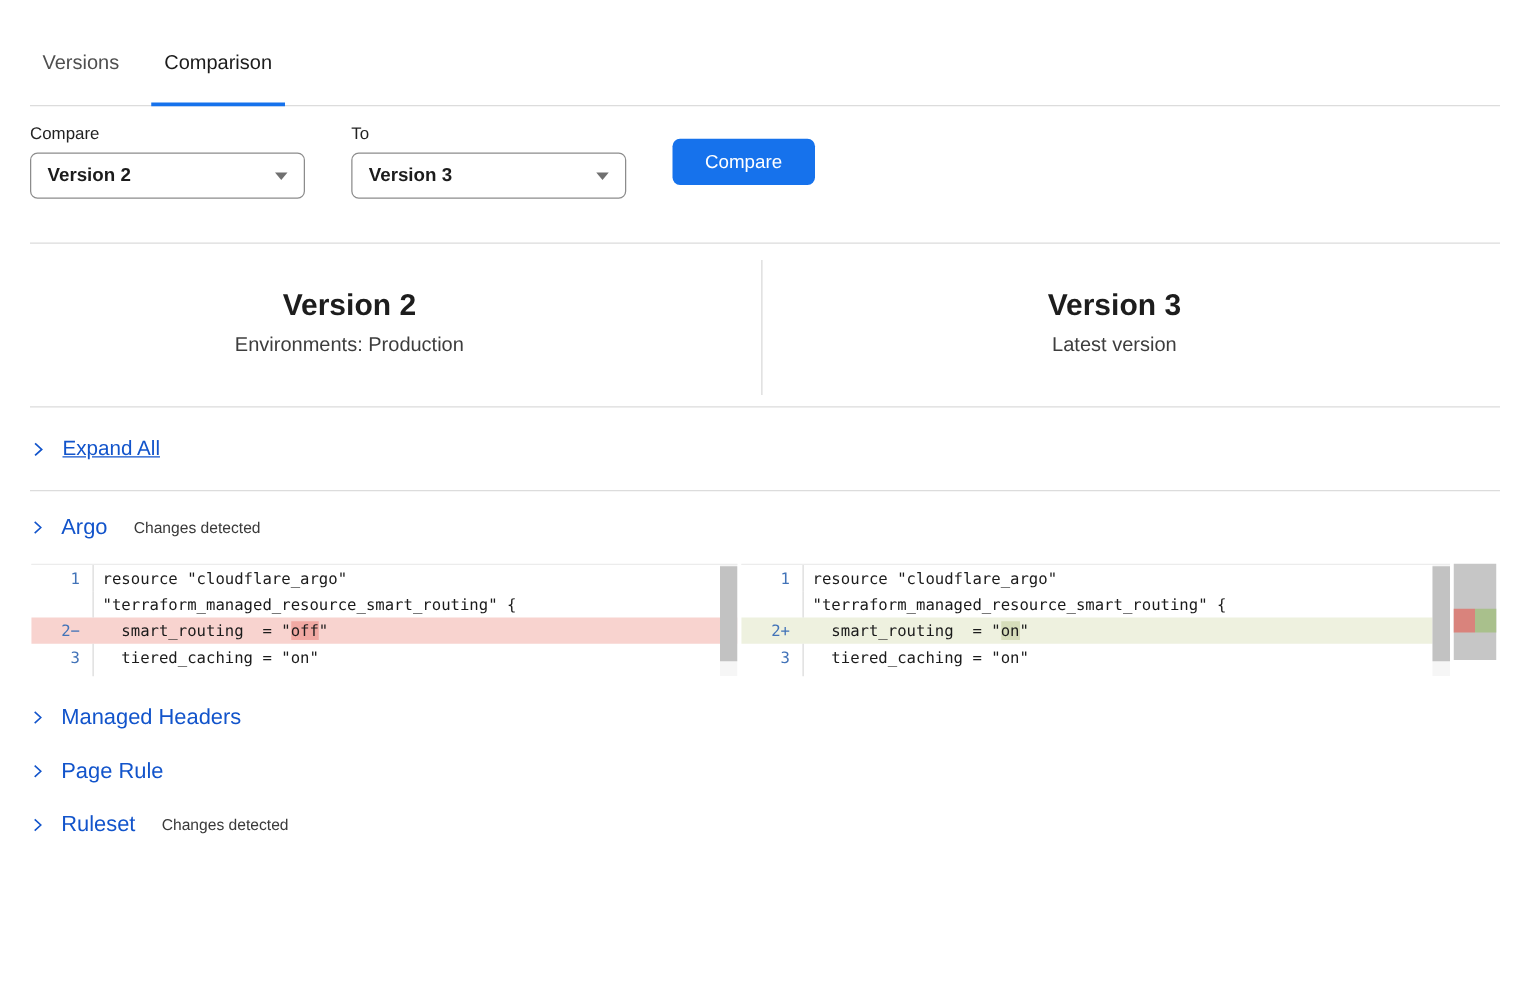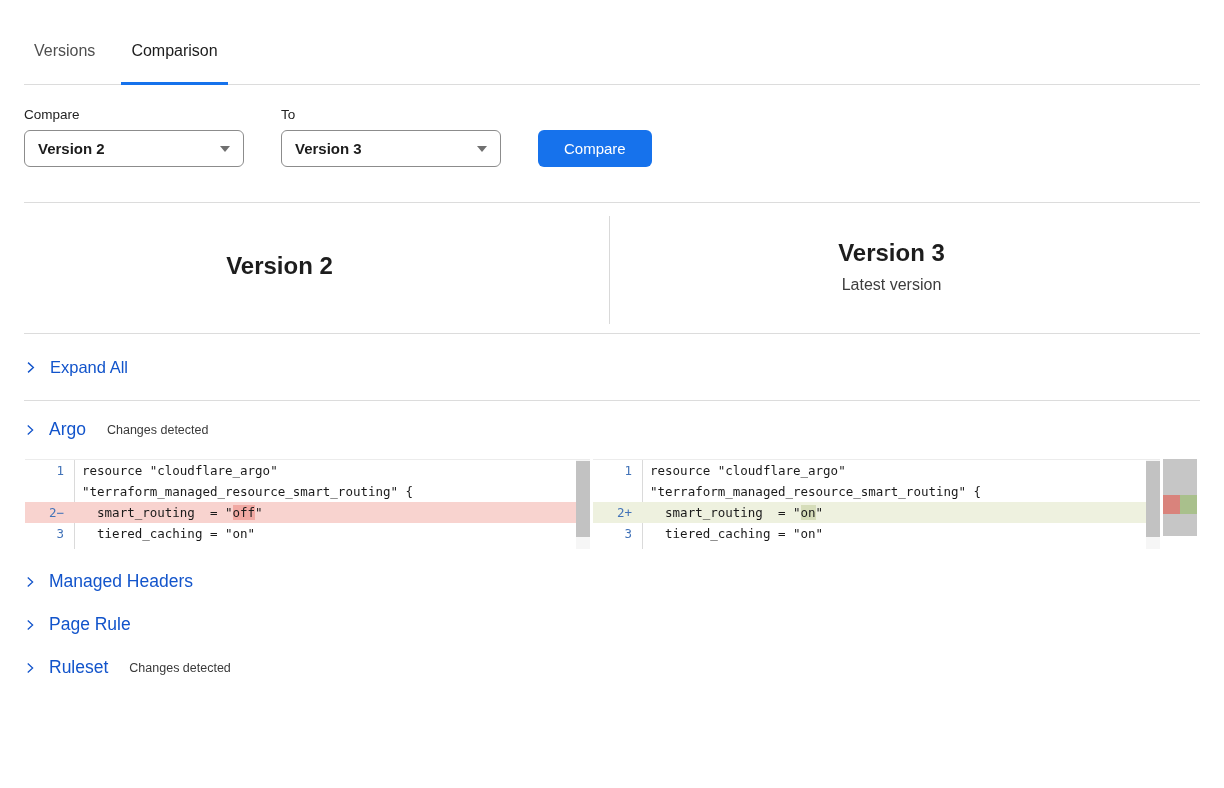--- a/index.html
+++ b/index.html
@@ -16,42 +16,42 @@
   *{box-sizing:border-box;}
   body{margin:0;background:#fff;font-family:"Liberation Sans",sans-serif;color:#1f1f1f;}
   .page{width:1224px;height:788px;position:relative;background:#fff;overflow:hidden;}
 
   
   .tabbar{display:flex;gap:16px;margin:0 24px;padding-top:14px;border-bottom:1px solid var(--border);}
   .tab{font-size:16px;color:#4f4f4f;padding:4px 10px 13px;cursor:pointer;margin-top:24px;}
   .tab.active{color:#1c1c1c;padding-bottom:22px;border-bottom:3px solid var(--accent);margin-bottom:-1px;}
 
   
-  .form-row{display:flex;align-items:flex-end;gap:37px;margin:22px 24px 0;}
+  .form-row{display:flex;align-items:center;gap:37px;margin:14px 24px 0;}
   .flabel{font-size:13.5px;color:#222;margin-bottom:8px;}
   .select{width:220px;height:37px;border:1px solid #8c8c8c;border-radius:6px;display:flex;align-items:center;justify-content:space-between;padding:0 13px;cursor:pointer;background:#fff;}
   .select .val{font-weight:bold;font-size:15px;color:#1c1c1c;}
   .caret{width:0;height:0;border-left:5px solid transparent;border-right:5px solid transparent;border-top:6px solid #707070;}
   .btn{height:37px;padding:0 26px;background:var(--accent);color:#fff;border:none;border-radius:6px;font-size:15px;font-family:inherit;cursor:pointer;}
 
   .divider{border:none;border-top:1px solid var(--border);margin:0 24px;}
   .div-top{margin-top:35px;}
 
   
   .vheaders{position:relative;height:130px;display:flex;align-items:center;}
   .vcol{text-align:center;}
   .vcol-left{width:609px;padding-left:24px;padding-right:74px;}
   .vcol-right{width:615px;padding-right:50px;}
   .vtitle{font-size:24px;font-weight:600;color:#1d1d1d;margin:0 0 5px;}
   .vsub{font-size:16px;color:#3d3d3d;line-height:26px;}
   .vline{position:absolute;left:609px;top:13px;bottom:9px;width:1px;background:#d9d9d9;}
 
   
   .expand-row{display:flex;align-items:center;gap:13px;margin:0 24px;height:66px;cursor:pointer;}
-  .expand-row .lbl{font-size:16.5px;color:var(--link);}
+  .expand-row .lbl{font-size:16.5px;color:var(--link);text-decoration:underline;}
   .chev{color:var(--link);display:inline-flex;flex:0 0 auto;}
   .sections{padding-top:7px;}
   .section-row{display:flex;align-items:baseline;gap:13px;margin:0 24px;height:43px;cursor:pointer;align-items:center;}
   .section-row .lbl{font-size:17.5px;color:var(--link);}
   .badge{font-size:12.5px;color:#3a3a3a;margin-left:8px;}
 
   
   .diff-wrap{display:flex;margin:8px 0 11px 25px;align-items:flex-start;}
   .diff-panel{position:relative;height:90px;overflow:hidden;border-top:1px solid #ececec;background:#fff;}
   .panel-left{width:565px;}
@@ -98,20 +98,21 @@
       </div>
     </div>
     <button class="btn">Compare</button>
   </div>
 
   <hr class="divider div-top">
 
   <div class="vheaders">
     <div class="vcol vcol-left">
       <div class="vtitle">Version 2</div>
+      <div class="vsub">Environments: Production</div>
     </div>
     <div class="vline"></div>
     <div class="vcol vcol-right">
       <div class="vtitle">Version 3</div>
       <div class="vsub">Latest version</div>
     </div>
   </div>
 
   <hr class="divider">
 

